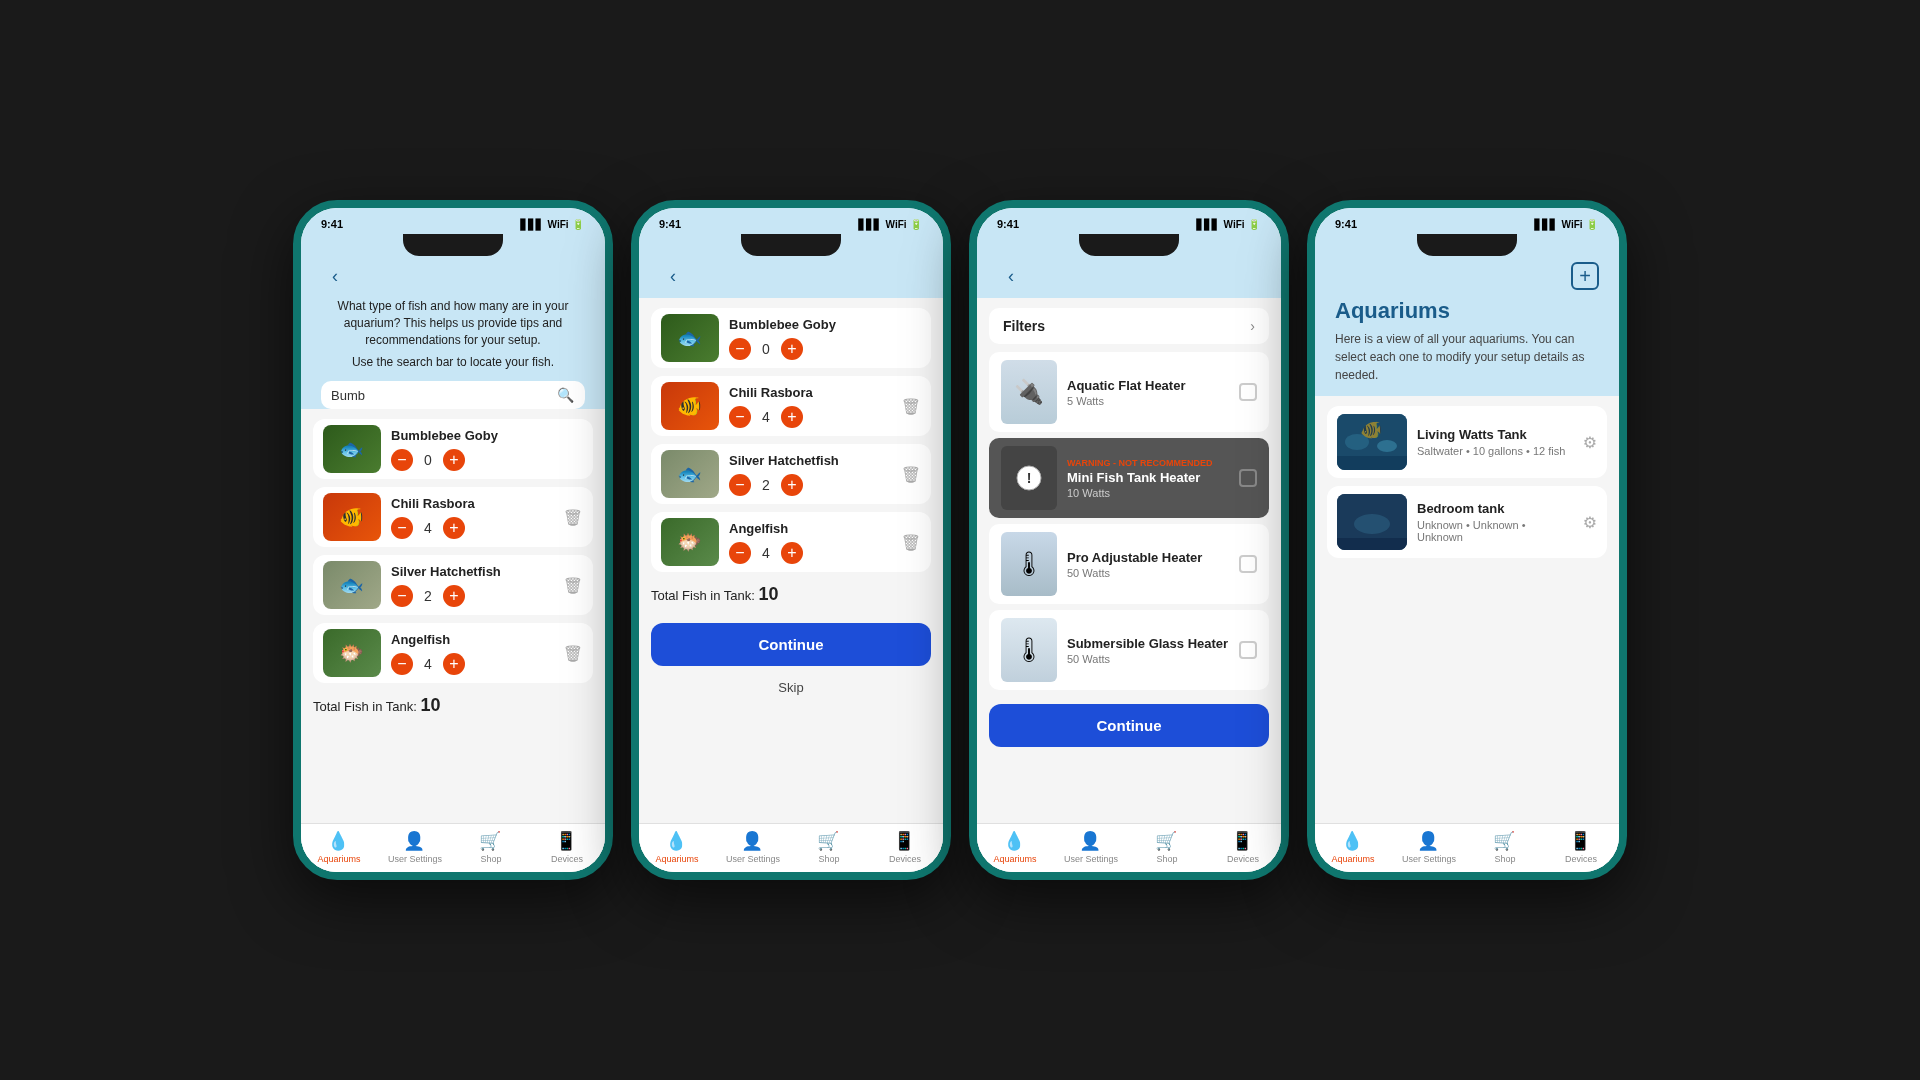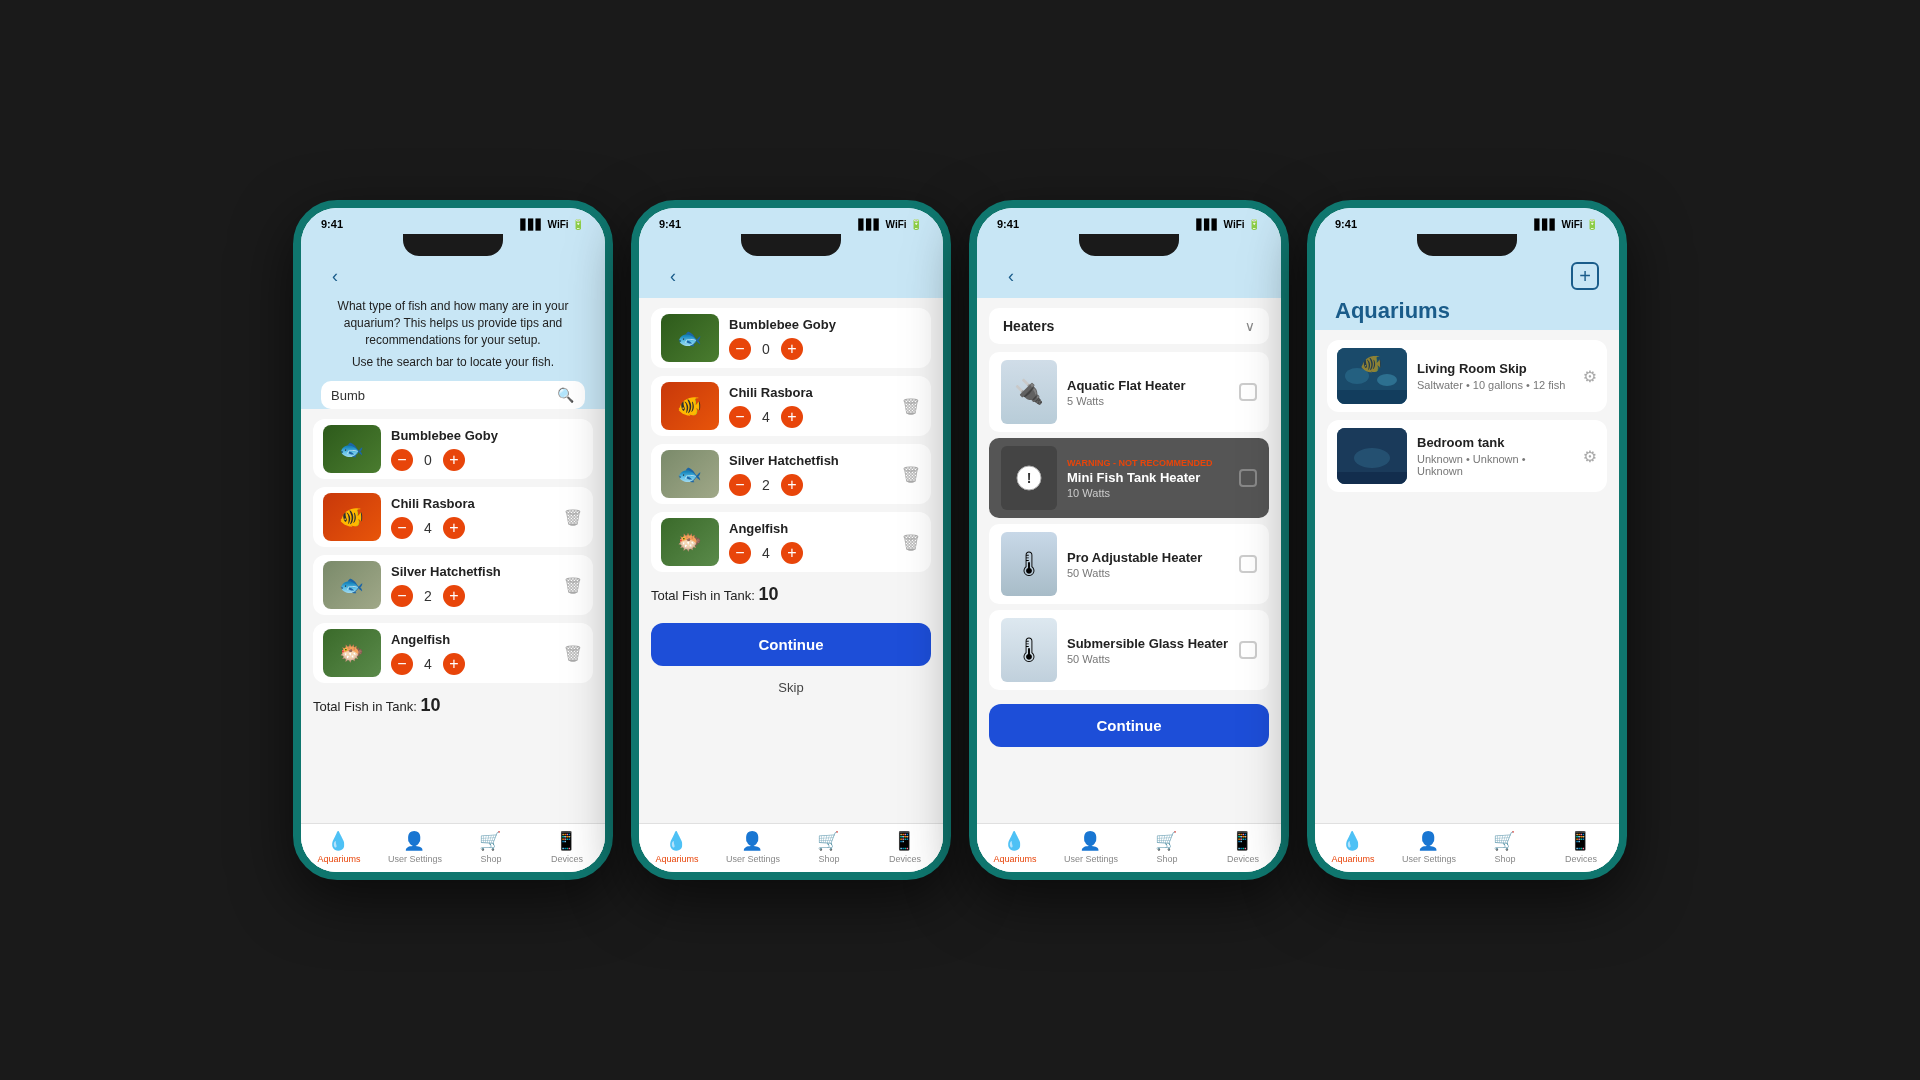--- a/index.html
+++ b/index.html
@@ -617,22 +617,22 @@
       </div>
     </div>
     <div class="notch"></div>
     <div class="nav-header">
       <div class="back-btn">‹</div>
     </div>
   </div>
   <div class="phone-content">
     <div class="scroll-area">
       <div class="section-header-row">
-        <span class="section-title">Heaters</span>
-        <span class="chevron">∨</span>
+        <span class="section-title">Filters</span>
+        <span class="chevron">›</span>
       </div>
 
       <div class="equipment-item">
         <div class="equipment-img heater-img-1">🔌</div>
         <div class="equipment-info">
           <div class="equipment-name">Aquatic Flat Heater</div>
           <div class="equipment-watts">5 Watts</div>
         </div>
         <div class="checkbox"></div>
       </div>
@@ -703,35 +703,36 @@
         <span>▋▋▋</span>
         <span>WiFi</span>
         <span>🔋</span>
       </div>
     </div>
     <div class="notch"></div>
     <div class="nav-header">
       <div class="plus-btn">+</div>
     </div>
     <div class="aquarium-title">Aquariums</div>
+    <p class="aquarium-desc">Here is a view of all your aquariums. You can select each one to modify your setup details as needed.</p>
   </div>
   <div class="phone-content">
     <div class="scroll-area">
       <div class="tank-card">
         <div class="tank-img tank-living">
           <svg width="70" height="56" viewBox="0 0 70 56">
             <rect width="70" height="56" fill="#1a4a6a"></rect>
             <ellipse cx="20" cy="28" rx="12" ry="8" fill="#2a6a8a" opacity="0.7"></ellipse>
             <ellipse cx="50" cy="32" rx="10" ry="6" fill="#3a8aaa" opacity="0.6"></ellipse>
             <rect x="0" y="42" width="70" height="14" fill="#0a3050" opacity="0.5"></rect>
             <text x="35" y="22" text-anchor="middle" font-size="18" fill="rgba(255,255,255,0.5)">🐠</text>
           </svg>
         </div>
         <div class="equipment-info">
-          <div class="tank-name">Living Room Skip</div>
+          <div class="tank-name">Living Watts Tank</div>
           <div class="tank-details">Saltwater • 10 gallons • 12 fish</div>
         </div>
         <span class="gear-icon">⚙</span>
       </div>
 
       <div class="tank-card">
         <div class="tank-img tank-bedroom">
           <svg width="70" height="56" viewBox="0 0 70 56">
             <rect width="70" height="56" fill="#1a3a5a"></rect>
             <ellipse cx="35" cy="30" rx="18" ry="10" fill="#2a5a7a" opacity="0.7"></ellipse>

